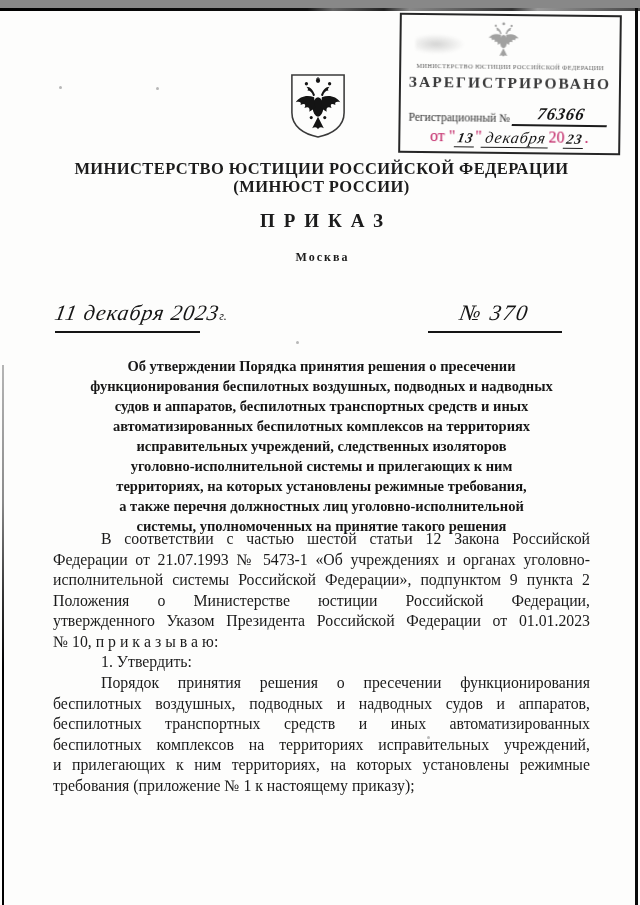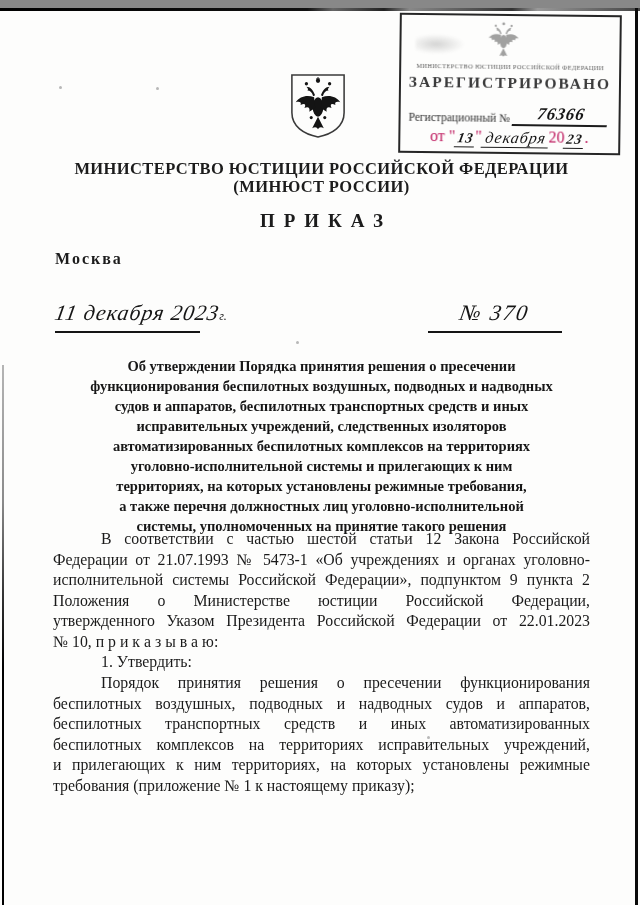--- a/index.html
+++ b/index.html
@@ -48,22 +48,22 @@
   
   .coat{position:absolute;left:289px;top:64px;width:58px;height:68px;}
 
   
   .ministry{position:absolute;left:53px;width:537px;text-align:center;
     font-weight:bold;font-size:16.5px;letter-spacing:.4px;}
   .ministry.l1{top:151px;}
   .ministry.l2{top:169px;}
   .doctype{position:absolute;left:53px;top:202px;width:537px;text-align:center;
     font-weight:bold;font-size:19px;letter-spacing:9px;text-indent:9px;}
-  .city{position:absolute;left:53px;top:242px;width:537px;text-align:left;
-    font-weight:bold;font-size:16px;letter-spacing:2px;text-indent:2px;}
+  .city{position:absolute;left:53px;top:242px;width:537px;text-align:center;
+    font-weight:bold;font-size:12px;letter-spacing:2px;text-indent:2px;}
 
   
   .date-left{position:absolute;left:55px;top:292px;width:145px;height:31px;
     border-bottom:2px solid #151515;white-space:nowrap;}
   .date-left .hw{font-size:22px;}
   .date-suffix{font-size:12px;font-style:italic;color:#161616;}
   .date-right{position:absolute;left:428px;top:292px;width:134px;height:31px;
     border-bottom:2px solid #151515;text-align:center;}
   .date-right .hw{font-size:22px;letter-spacing:2px;}
 
@@ -155,34 +155,34 @@
     <span class="hw">11 декабря 2023</span><span class="date-suffix">г.</span>
   </div>
   <div class="date-right">
     <span class="hw">№ 370</span>
   </div>
 
   <div class="order-title">
       <div class="tline" style="text-align: center; text-align-last: center;">Об утверждении Порядка принятия решения о пресечении</div>
       <div class="tline" style="text-align: center; text-align-last: center;">функционирования беспилотных воздушных, подводных и надводных</div>
       <div class="tline" style="text-align: center; text-align-last: center;">судов и аппаратов, беспилотных транспортных средств и иных</div>
+      <div class="tline" style="text-align: center; text-align-last: center;">автоматизированных беспилотных комплексов на территориях</div>
       <div class="tline" style="text-align: center; text-align-last: center;">исправительных учреждений, следственных изоляторов</div>
-      <div class="tline" style="text-align: center; text-align-last: center;">автоматизированных беспилотных комплексов на территориях</div>
       <div class="tline" style="text-align: center; text-align-last: center;">уголовно-исполнительной системы и прилегающих к ним</div>
       <div class="tline" style="text-align: center; text-align-last: center;">территориях, на которых установлены режимные требования,</div>
       <div class="tline" style="text-align: center; text-align-last: center;">а также перечня должностных лиц уголовно-исполнительной</div>
       <div class="tline" style="text-align: center; text-align-last: center;">системы, уполномоченных на принятие такого решения</div>
     </div>
 
   <div class="body-block b1">
       <div class="tline indent">В соответствии с частью шестой статьи 12 Закона Российской</div>
       <div class="tline">Федерации от 21.07.1993 № 5473-1 «Об учреждениях и органах уголовно-</div>
       <div class="tline">исполнительной системы Российской Федерации», подпунктом 9 пункта 2</div>
       <div class="tline">Положения о Министерстве юстиции Российской Федерации,</div>
-      <div class="tline">утвержденного Указом Президента Российской Федерации от 22.01.2023</div>
+      <div class="tline">утвержденного Указом Президента Российской Федерации от 01.01.2023</div>
       <div class="tline natural">№ 10, п р и к а з ы в а ю:</div>
     </div>
   <div class="body-block b2">
     <div class="tline natural indent">1. Утвердить:</div>
   </div>
   <div class="body-block b3">
       <div class="tline indent">Порядок принятия решения о пресечении функционирования</div>
       <div class="tline">беспилотных воздушных, подводных и надводных судов и аппаратов,</div>
       <div class="tline">беспилотных транспортных средств и иных автоматизированных</div>
       <div class="tline">беспилотных комплексов на территориях исправительных учреждений,</div>

